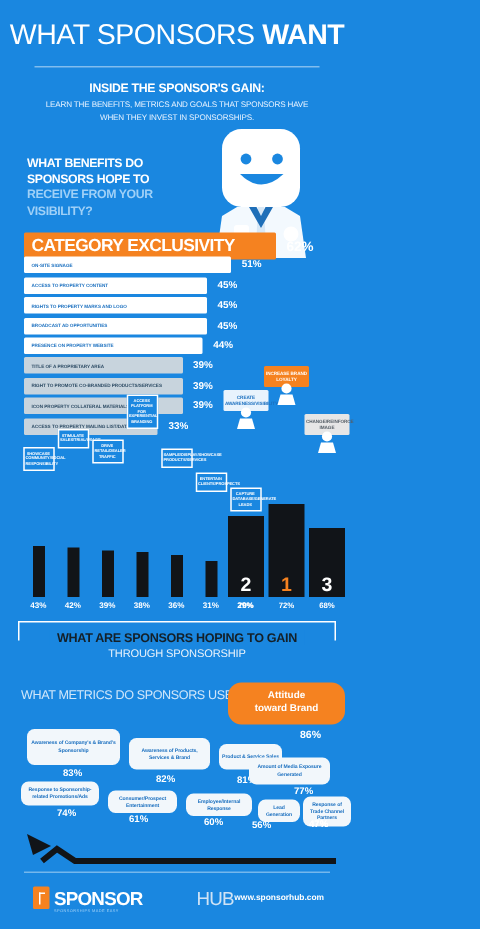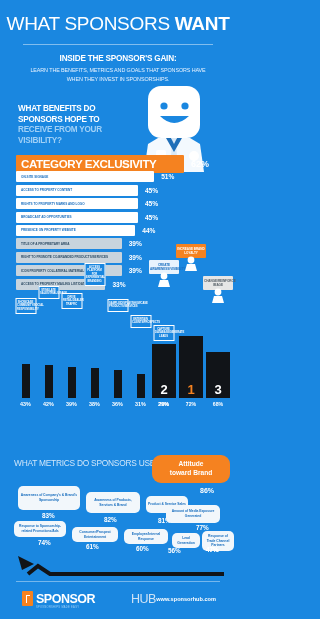--- a/index.html
+++ b/index.html
@@ -326,20 +326,25 @@
               <path d="M2 15 L4 8 L12 8 L14 15 Z" fill="#fff"></path>
             </svg></div>
           <div class="pbar" style="height: 46px;">
             <span class="prank">3</span>
           </div>
           <div class="ppct">68%</div>
         </div>
       </div>
   </div>
 
+  <div class="cap">
+    <div class="bracket"></div>
+    <div class="line1">WHAT ARE SPONSORS HOPING TO GAIN</div>
+    <div class="line2">THROUGH SPONSORSHIP</div>
+  </div>
 
   <div class="q3">
     <div class="l1">WHAT METRICS DO SPONSORS USE</div>
   </div>
 
   <div class="attpill">
     <span>Attitude</span><br>
     <span>toward Brand</span>
   </div>
   <div class="attpct">86%</div>

